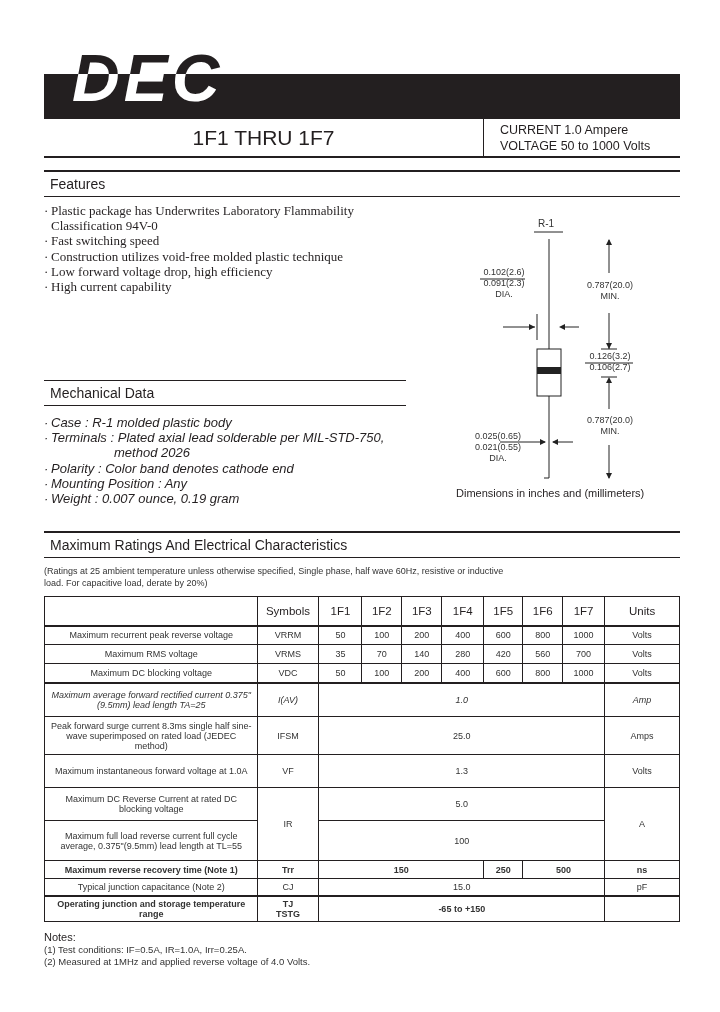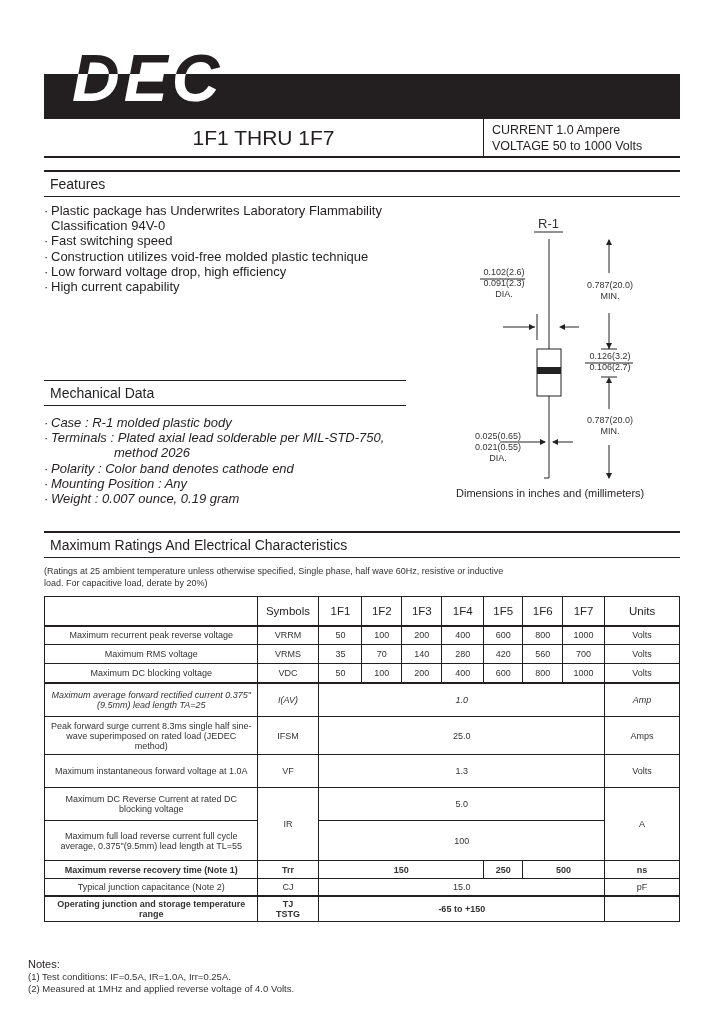--- a/index.html
+++ b/index.html
@@ -1,21 +1,21 @@
 <!DOCTYPE html>
 <html><head>
 <meta charset="utf-8">
 <style>
   * { box-sizing: border-box; margin: 0; padding: 0; }
   body { width: 720px; height: 1012px; background: #fff; font-family: "Liberation Sans", sans-serif; color: #222; position: relative; overflow: hidden; }
   .abs { position: absolute; }
   .logo-bar { left: 44px; top: 74px; width: 636px; height: 45px; background: #231f20; }
   .logo { left: 72px; top: 38px; font-size: 66px; font-weight: bold; font-style: italic; letter-spacing: 4px; line-height: 80px; color: #fff; -webkit-text-stroke: 0; }
   .logo-top { left: 72px; top: 38px; font-size: 66px; font-weight: bold; font-style: italic; letter-spacing: 4px; line-height: 80px; color: #231f20; clip-path: inset(0 0 44px 0); }
-  .title-box { left: 44px; top: 119px; width: 636px; height: 39px; border-bottom: 2px solid #231f20; display: flex; }
+  .title-box { left: 44px; top: 119px; width: 636px; height: 39px; border-bottom: 2px solid #231f20; display: flex; gap: 8px; }
   .title-main { width: 440px; display: flex; align-items: center; justify-content: center; font-size: 21px; color: #231f20; border-right: 1px solid #231f20; }
   .title-side { flex: 1; padding-left: 8px; font-size: 12.5px; line-height: 16px; padding-top: 3px; color: #231f20; }
   .sec-head { font-size: 14px; color: #231f20; padding-left: 6px; line-height: 24px; border-top: 2px solid #231f20; border-bottom: 1px solid #231f20; }
   .bullets { font-size: 13px; line-height: 15.2px; color: #231f20; list-style: none; }
   .bullets li { padding-left: 7px; position: relative; }
   .bullets li::before { content: "·"; position: absolute; left: 0; }
   .bullets li.cont::before { content: ""; }
   .diagram-text { font-size: 9px; color: #333; text-align: center; line-height: 11px; }
   table.spec { border-collapse: collapse; font-size: 9px; color: #333; }
   table.spec td { border: 1px solid #231f20; text-align: center; padding: 0 3px; line-height: 10px; }
@@ -33,21 +33,21 @@
 
 <div class="abs title-box">
   <div class="title-main">1F1 THRU 1F7</div>
   <div class="title-side">
     <div>CURRENT 1.0 Ampere</div>
     <div>VOLTAGE  50 to 1000 Volts</div>
   </div>
 </div>
 
 <div class="abs sec-head" style="left:44px; top:170px; width:636px;">Features</div>
-<ul class="abs bullets" style="left:44px; top:203px; width:380px;">
+<ul class="abs bullets" style="left:44px; top:203px; width:380px;font-family:Liberation Serif, serif;">
   <li>Plastic package has Underwrites Laboratory Flammability</li>
   <li class="cont">Classification 94V-0</li>
   <li>Fast switching speed</li>
   <li>Construction utilizes void-free molded plastic technique</li>
   <li>Low forward voltage drop, high efficiency</li>
   <li>High current capability</li>
 </ul>
 
 <div class="abs sec-head" style="left:44px; top:380px; width:362px; border-top-width:1px;">Mechanical Data</div>
 <ul class="abs bullets" style="left:44px; top:415px; width:380px;font-style:italic;">
@@ -86,21 +86,21 @@
     <polygon points="169,177 166,183 172,183" fill="#222"></polygon>
     <line x1="169" y1="183" x2="169" y2="209" stroke="#222"></line>
     <line x1="169" y1="245" x2="169" y2="278" stroke="#222"></line>
     <polygon points="169,279 166,273 172,273" fill="#222"></polygon>
 
     <line x1="60" y1="242" x2="105" y2="242" stroke="#222"></line>
     <polygon points="106,242 100,239 100,245" fill="#222"></polygon>
     <line x1="113" y1="242" x2="133" y2="242" stroke="#222"></line>
     <polygon points="112,242 118,239 118,245" fill="#222"></polygon>
   </svg>
-  <div class="abs diagram-text" style="left:98px; top:18px; font-size:13px;">R-1</div>
+  <div class="abs diagram-text" style="left:98px; top:18px; font-size:10px;">R-1</div>
   <div class="abs diagram-text" style="left:34px; top:67px; width:60px;">
     <div>0.102(2.6)</div>
     <div>0.091(2.3)</div>
     <div>DIA.</div>
   </div>
   <div class="abs diagram-text" style="left:140px; top:80px; width:60px;">
     <div>0.787(20.0)</div>
     <div>MIN.</div>
   </div>
   <div class="abs diagram-text" style="left:140px; top:151px; width:60px;">
@@ -234,17 +234,17 @@
     <td>
       <div>TJ</div>
       <div>TSTG</div>
     </td>
     <td colspan="7">-65 to +150</td>
     <td></td>
   </tr>
 </tbody>
   </table>
 
-<div class="abs note" style="left:28px; top:930px; width:500px;margin-top:27px;">
+<div class="abs note" style="left:44px; top:930px; width:500px;">
   <div style="font-size:11px; line-height:14px; color:#231f20;">Notes:</div>
   <div>(1) Test conditions: IF=0.5A, IR=1.0A, Irr=0.25A.</div>
   <div>(2) Measured at 1MHz and applied reverse voltage of 4.0 Volts.</div>
 </div>
 
 </body></html>

